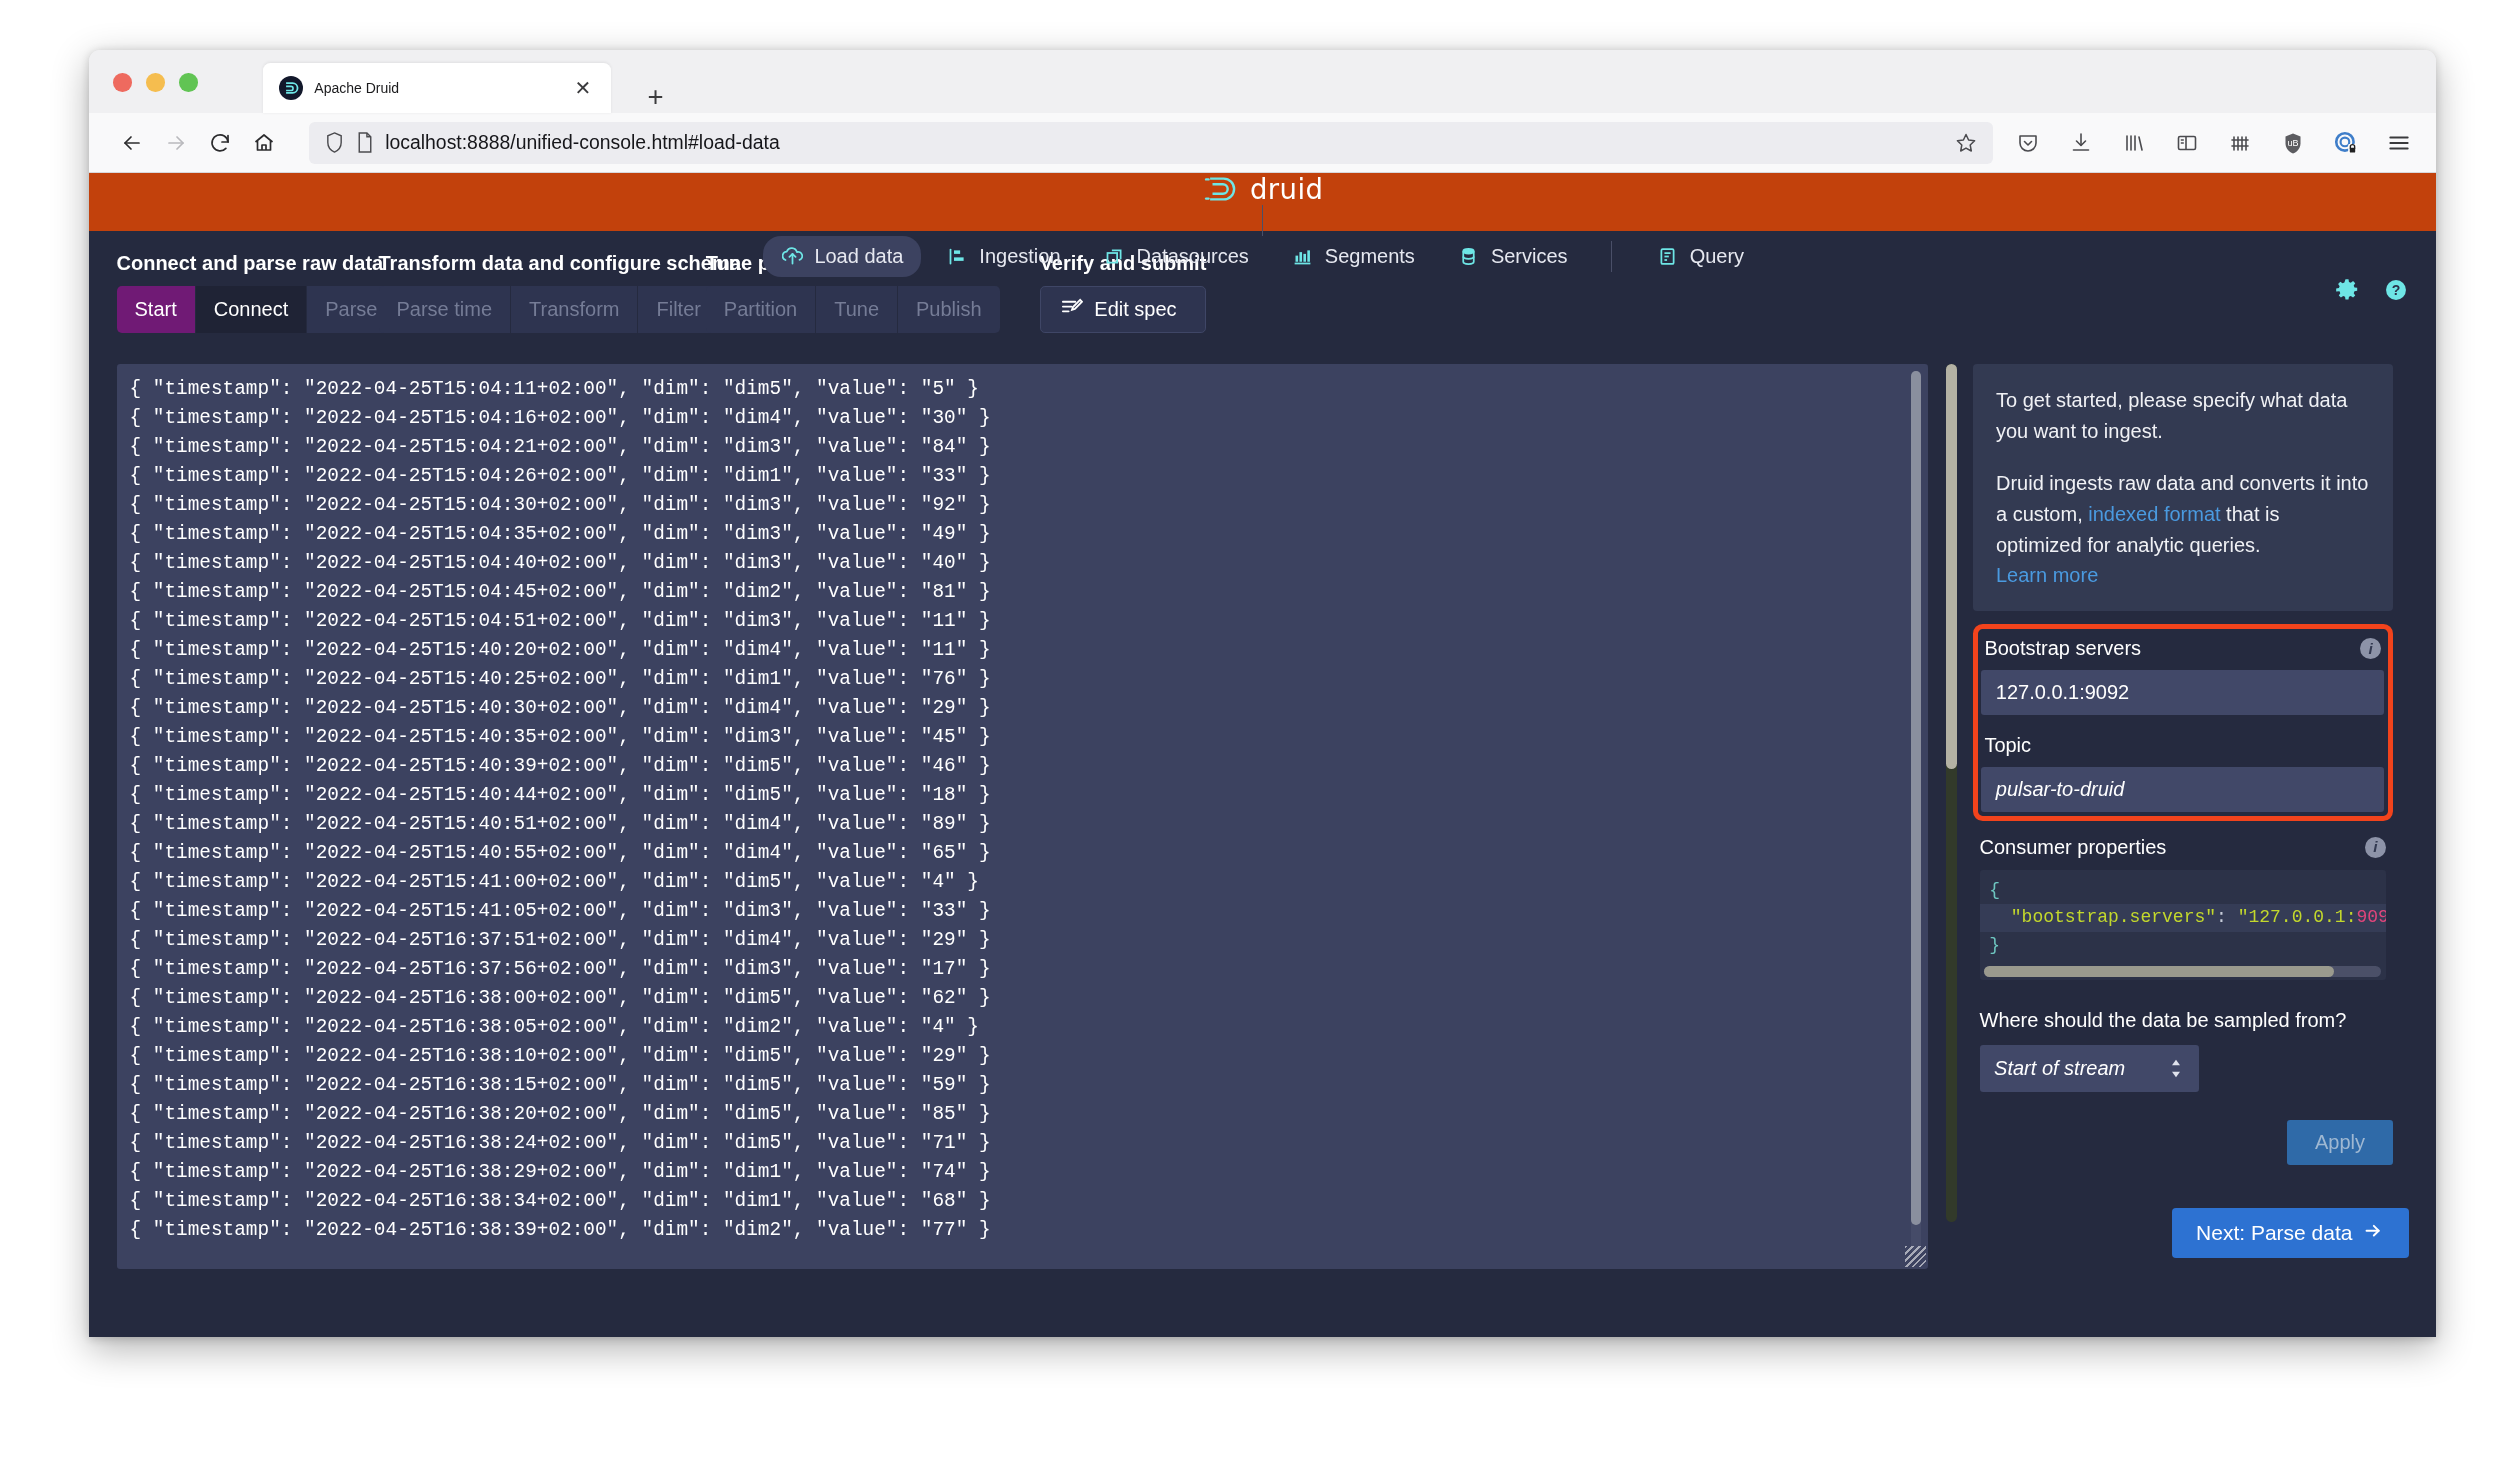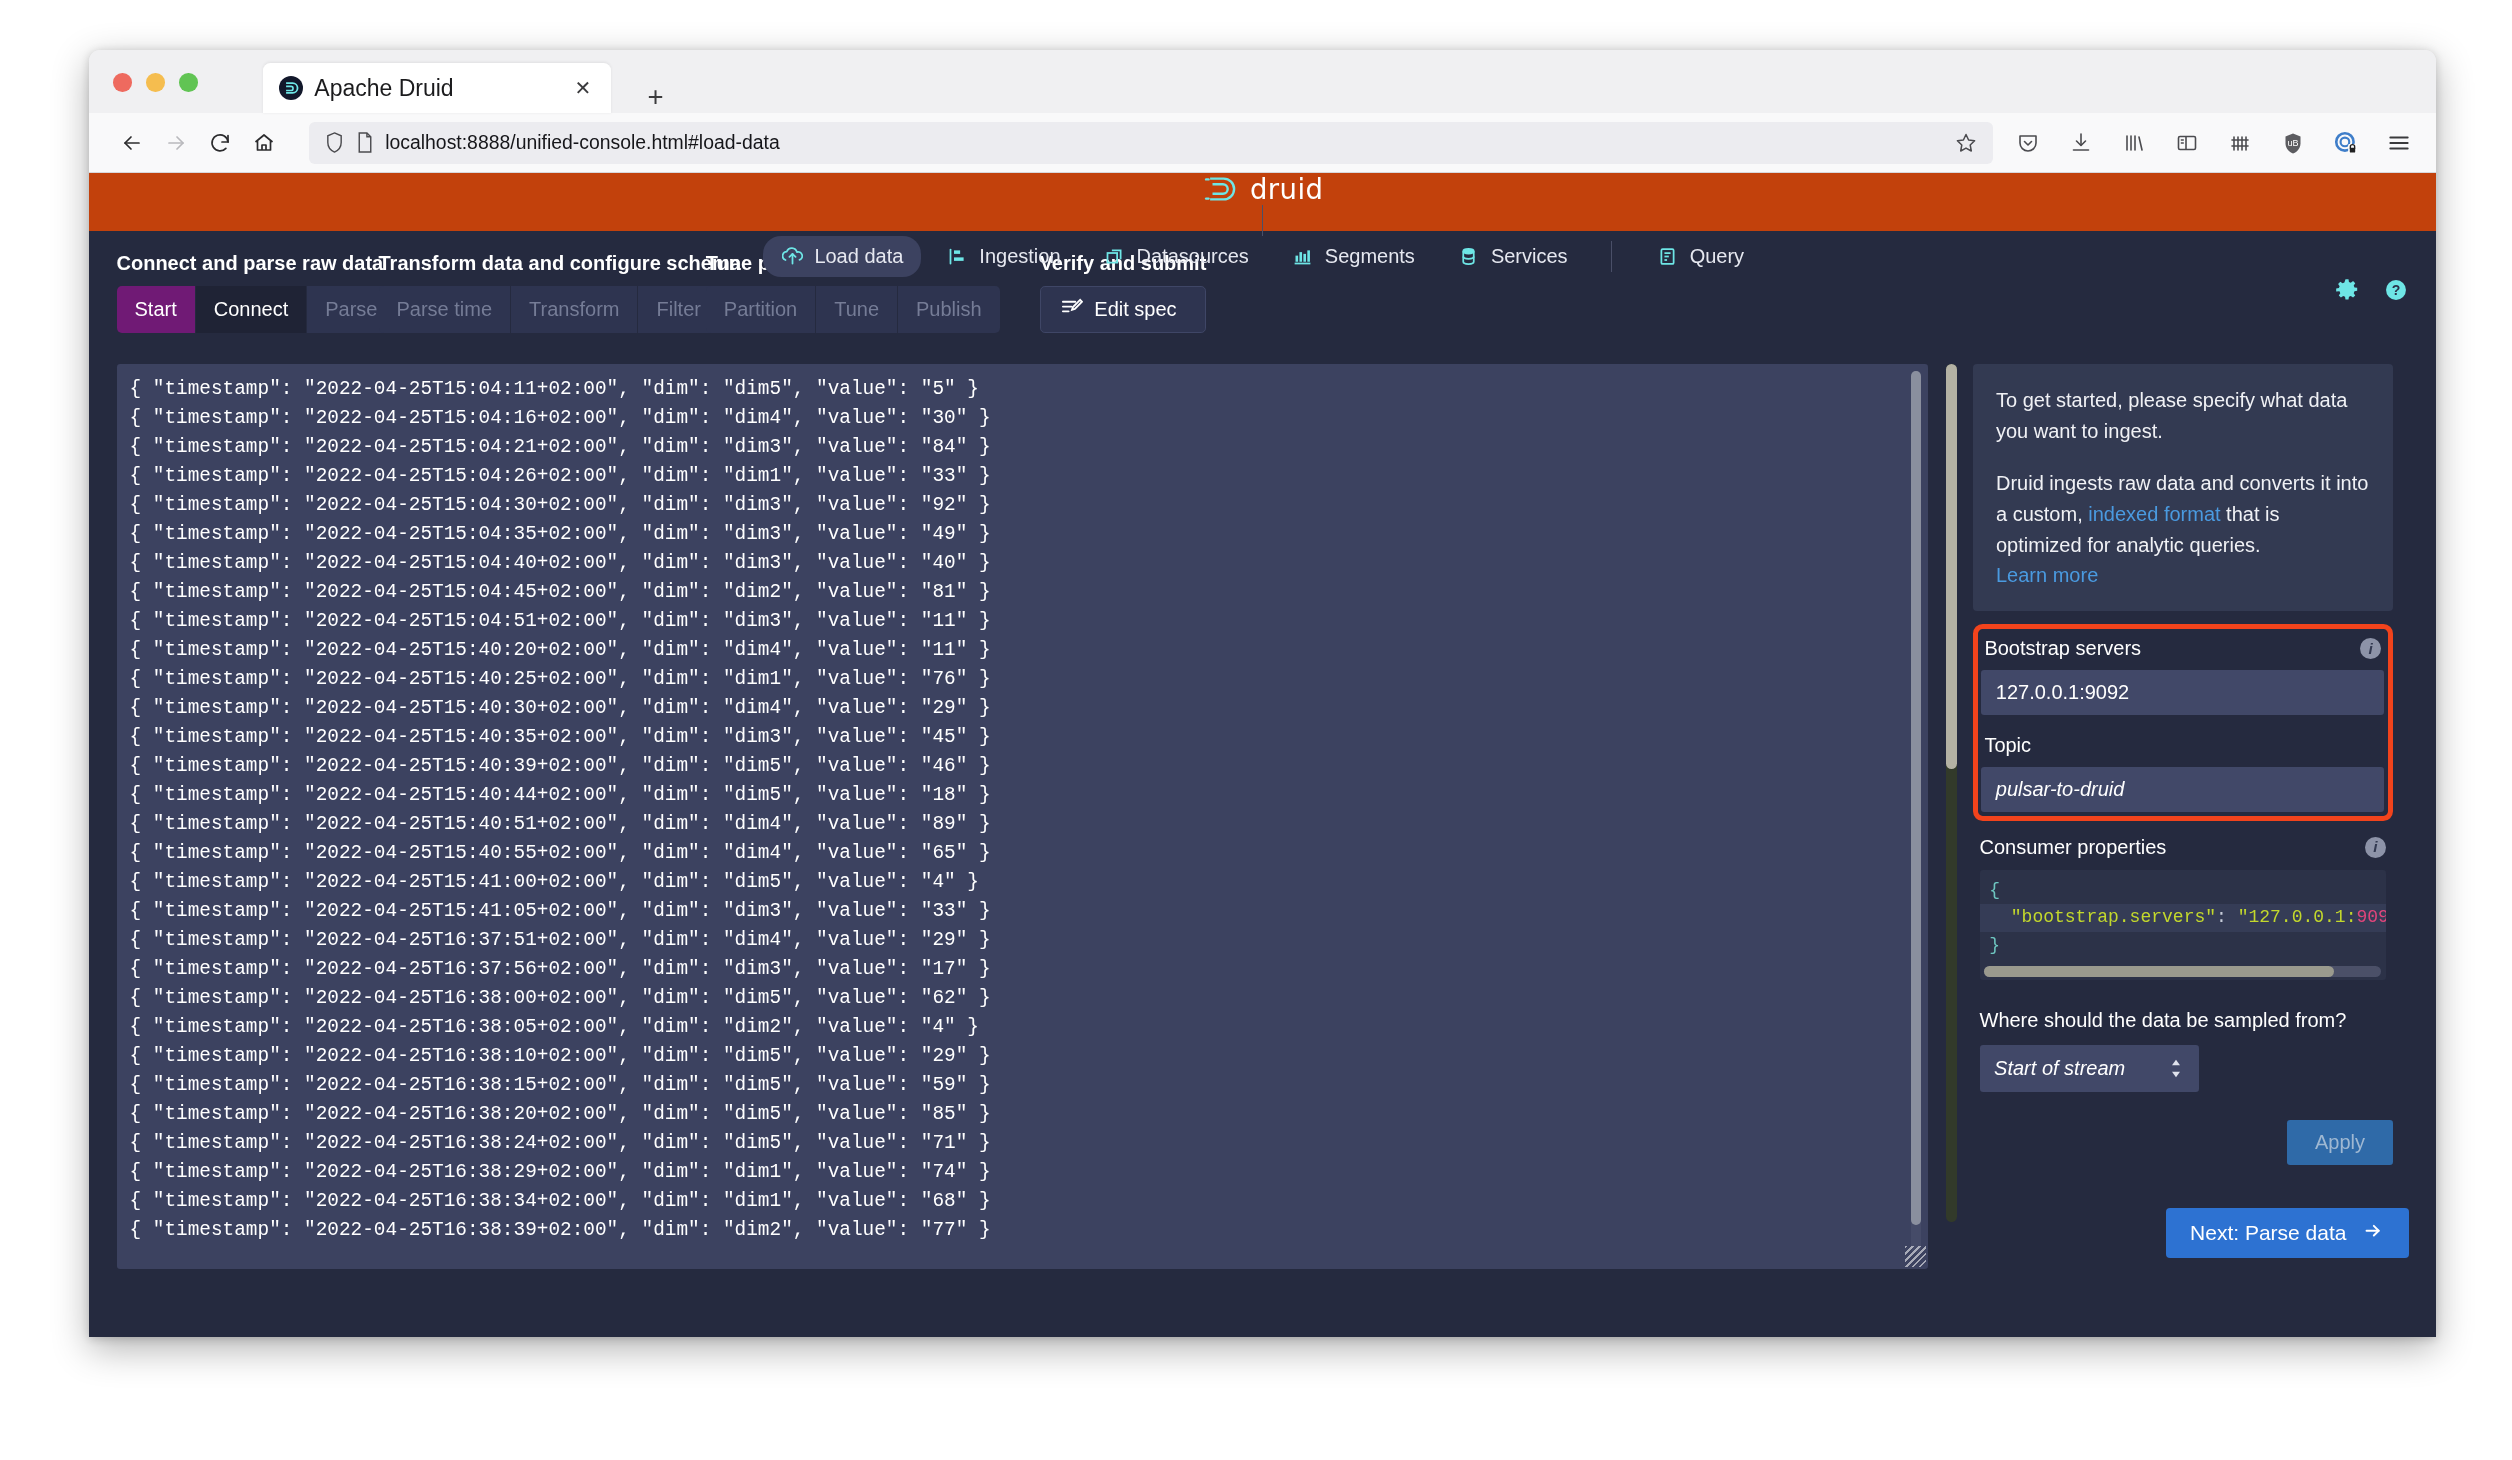--- a/index.html
+++ b/index.html
@@ -46,21 +46,21 @@
     box-shadow: 0 -0.8px 3.2px rgba(0,0,0,0.07);
   }
   .tab-favicon {
     width: 24px; height: 24px; border-radius: 50%;
     background: #12182b;
     display: flex; align-items: center; justify-content: center;
     flex: 0 0 auto; margin-right: 11.3px;
   }
   .tab-favicon svg { display: block; }
   .tab-title {
-    font-size: 23px; color: #1b1b1d;
+    font-size: 14px; color: #1b1b1d;
     white-space: nowrap; overflow: hidden; text-overflow: ellipsis;
     flex: 1 1 auto;
   }
   .tab-close {
     width: 24px; height: 24px; flex: 0 0 auto;
     display: flex; align-items: center; justify-content: center;
     font-size: 20px; color: #3b3b3d; font-weight: 300; line-height: 1;
   }
   .newtab {
     position: absolute; left: 552px; top: 32px;
@@ -318,21 +318,21 @@
     height: 45px; padding: 0 27.5px; border-radius: 3.2px;
     background: #2f6aa8; color: #9fb8d2;
     display: flex; align-items: center; justify-content: center;
     font-size: 20px;
   }
   .next-btn {
     position: absolute;
     right: 0; bottom: 11.3px;
     height: 50px; padding: 0 24px; border-radius: 4px;
     background: #2d72d2; color: #ffffff;
-    display: flex; align-items: center; gap: 14px;
+    display: flex; align-items: center; gap: 8px;
     font-size: 21px;
   }
 </style>
 </head>
 <body>
 
 <div class="browser-window">
 
   <div class="tabstrip">
     <div class="traffic">

